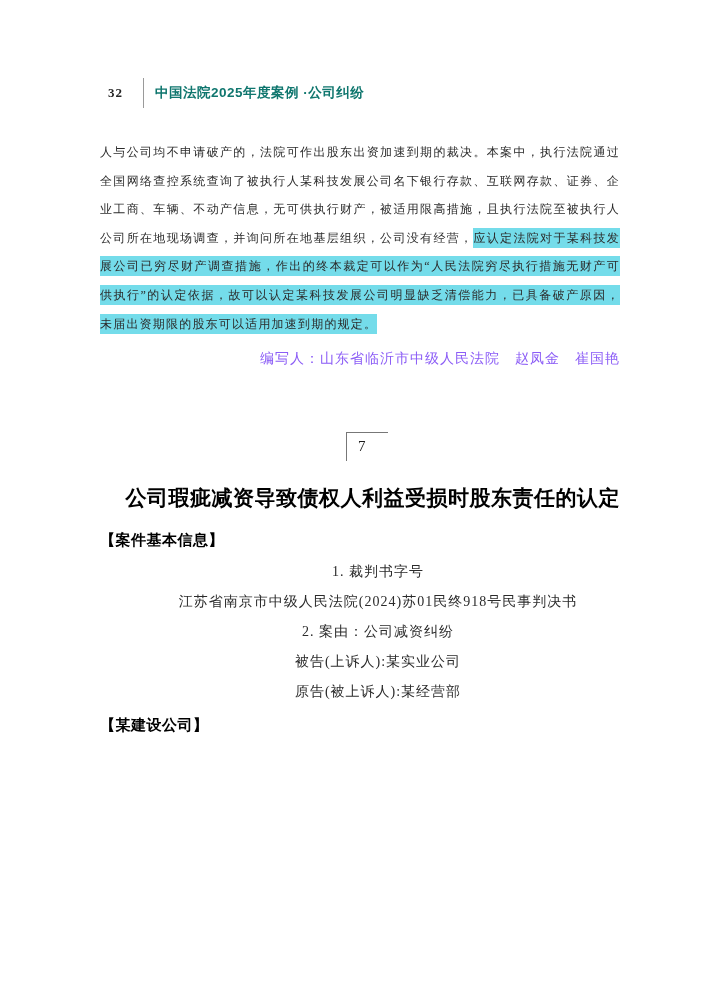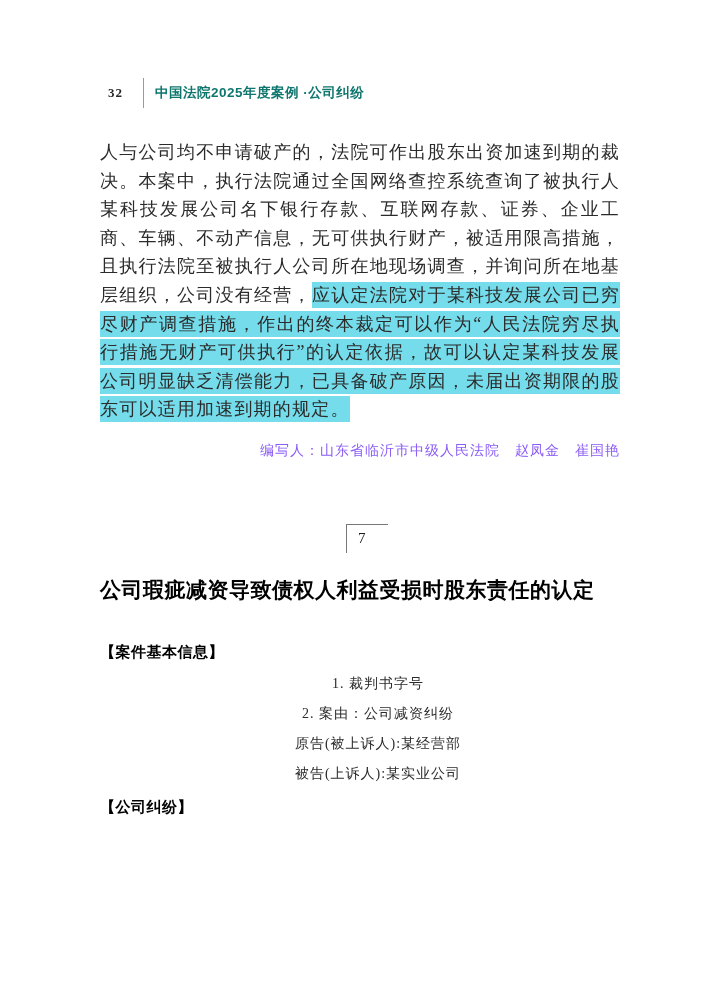--- a/index.html
+++ b/index.html
@@ -23,21 +23,21 @@
   }
   .hdr .vline { width:1px; height:30px; background:#9a9a9a; margin:0 0 0 1px; }
   .hdr .rtitle {
     font-family:"Liberation Sans","DejaVu Sans",sans-serif;
     font-weight:bold; font-size:13.5px; color:#0f766e;
     margin-left:11px; letter-spacing:0.5px;
   }
   
   .bodypara {
     margin-top:30px;
-    font-size:18px; line-height:28.6px;
+    font-size:12px; line-height:28.6px;
     letter-spacing:1.2px;
     text-align:justify;
     color:#2b2b2b;
   }
   .bodypara mark {
     background:var(--hl,#74dcea);
     color:inherit;
     padding:3px 0;
   }
   
@@ -53,37 +53,37 @@
     border-left:1px solid #777;
     width:42px; height:29px;
     box-sizing:border-box;
     padding-left:11px;
     font-size:15px; line-height:27px; color:#1a1a1a;
     margin-left:14px;
   }
   
   .ctitle {
     margin-top:23px;
-    text-align:left;
+    text-align:right;
     font-family:"Liberation Sans","DejaVu Sans",sans-serif;
     font-weight:bold; font-size:21px; color:#000;
     letter-spacing:0.5px;
   }
   .csub {
     margin-top:13px;
     text-align:center;
     font-size:14px; letter-spacing:3.5px; color:#2b2b2b;
   }
   
   .shead {
     font-family:"Liberation Sans","DejaVu Sans",sans-serif;
     font-weight:bold; font-size:15px; color:#000;
     letter-spacing:0.5px;
   }
-  .shead.first { margin-top:39px; }
+  .shead.first { margin-top:19px; }
   .shead.second { margin-top:9px; }
   
   .ilist { margin-top:7px; padding-left:36px;text-align:center; }
   .ilist .ln {
     font-size:14px; line-height:30px; letter-spacing:1px; color:#2b2b2b;
   }
   
   .facts {
     margin-top:6px;
     font-size:14px; line-height:29px; color:#2b2b2b;
@@ -109,20 +109,21 @@
 
   <div class="secno-wrap">
     <div class="secno-box"><span>7</span></div>
   </div>
 
   <div class="ctitle">公司瑕疵减资导致债权人利益受损时股东责任的认定</div>
 
   <div class="shead first">【案件基本信息】</div>
   <div class="ilist">
     <div class="ln">1. 裁判书字号</div>
+    <div class="ln">江苏省南京市中级人民法院(2024)苏01民终918号民事判决书</div>
     <div class="ln">2. 案由：公司减资纠纷</div>
+    <div class="ln">被告(上诉人):某实业公司</div>
     <div class="ln">原告(被上诉人):某经营部</div>
-    <div class="ln">被告(上诉人):某实业公司</div>
   </div>
 
-  <div class="shead second">【公司纠纷】</div>
+  <div class="shead second">【某建设公司】</div>
 
 </div>
 
 </body></html>

